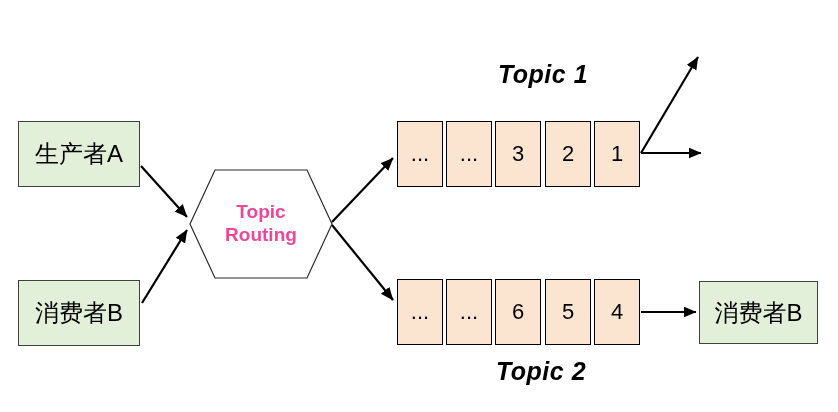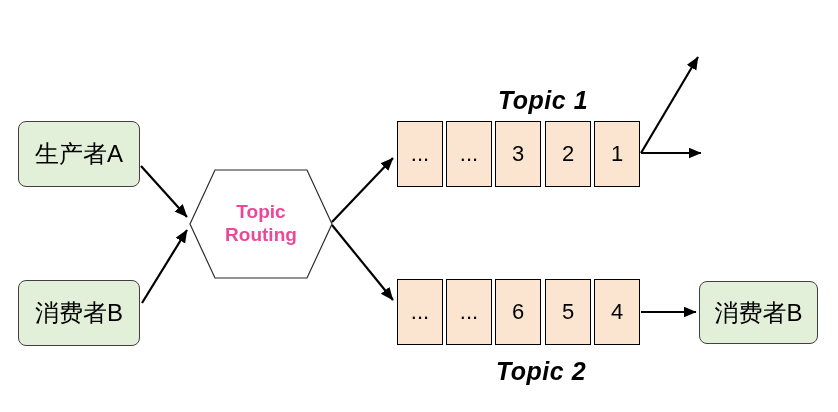--- a/index.html
+++ b/index.html
@@ -12,21 +12,21 @@
     overflow:hidden;
   }
   #wires { position:absolute; left:0; top:0; width:838px; height:412px; }
   .arrow { stroke:var(--arrow,#000000); stroke-width:2.2; fill:none; }
   .hexagon { fill:#ffffff; stroke:#2b2b2b; stroke-width:1.2; }
 
   .node {
     position:absolute;
     display:flex; align-items:center; justify-content:center;
     font-size:24px; color:#000; text-align:center;
-    border-radius:8px;
+    border-radius:0;
   }
   .green {
     background:var(--producer-consumer-fill,#e2efd9);
     border:1.6px solid var(--box-border,#404040);
   }
   .yellow-dashed {
     background:var(--consumer-c-fill,#fdf3d1);
     border:2.5px dashed var(--consumer-c-border,#e00000);
     border-radius:11px;
   }
@@ -58,21 +58,21 @@
     font-weight:bold; font-size:19px; line-height:1.2; color:#ec4899;
   }
 
   
   #producer-a { left:18px;  top:121px; width:122px; height:66px; }
   #producer-b { left:18px;  top:280px; width:122px; height:66px; }
   #consumer-c { left:701px; top:22px;  width:116px; height:64px; }
   #consumer-a { left:704px; top:121px; width:114px; height:64px; }
   #consumer-b { left:699px; top:281px; width:119px; height:63px; }
 
-  #topic1-label { left:458px; top:86px;  }
+  #topic1-label { left:458px; top:60px;  }
   #topic2-label { left:456px; top:357px; }
 
   
   .t1 { top:121px; }
   .t2 { top:279px; }
   .c0 { left:397px; } .c1 { left:446px; } .c2 { left:495px; }
   .c3 { left:545px; } .c4 { left:594px; }
 </style>
 </head>
 <body>

